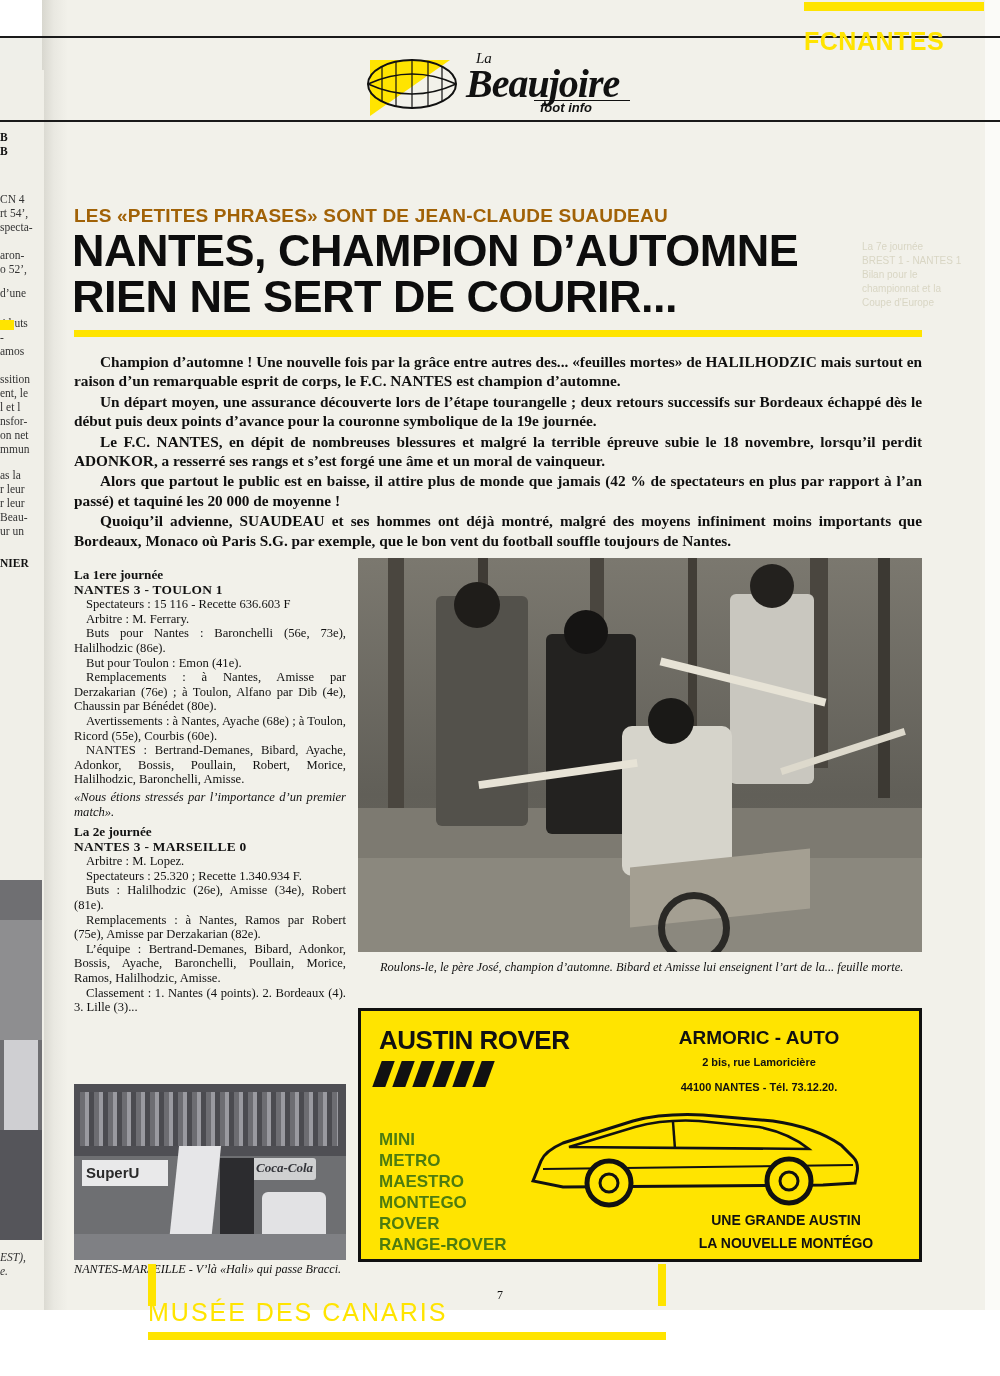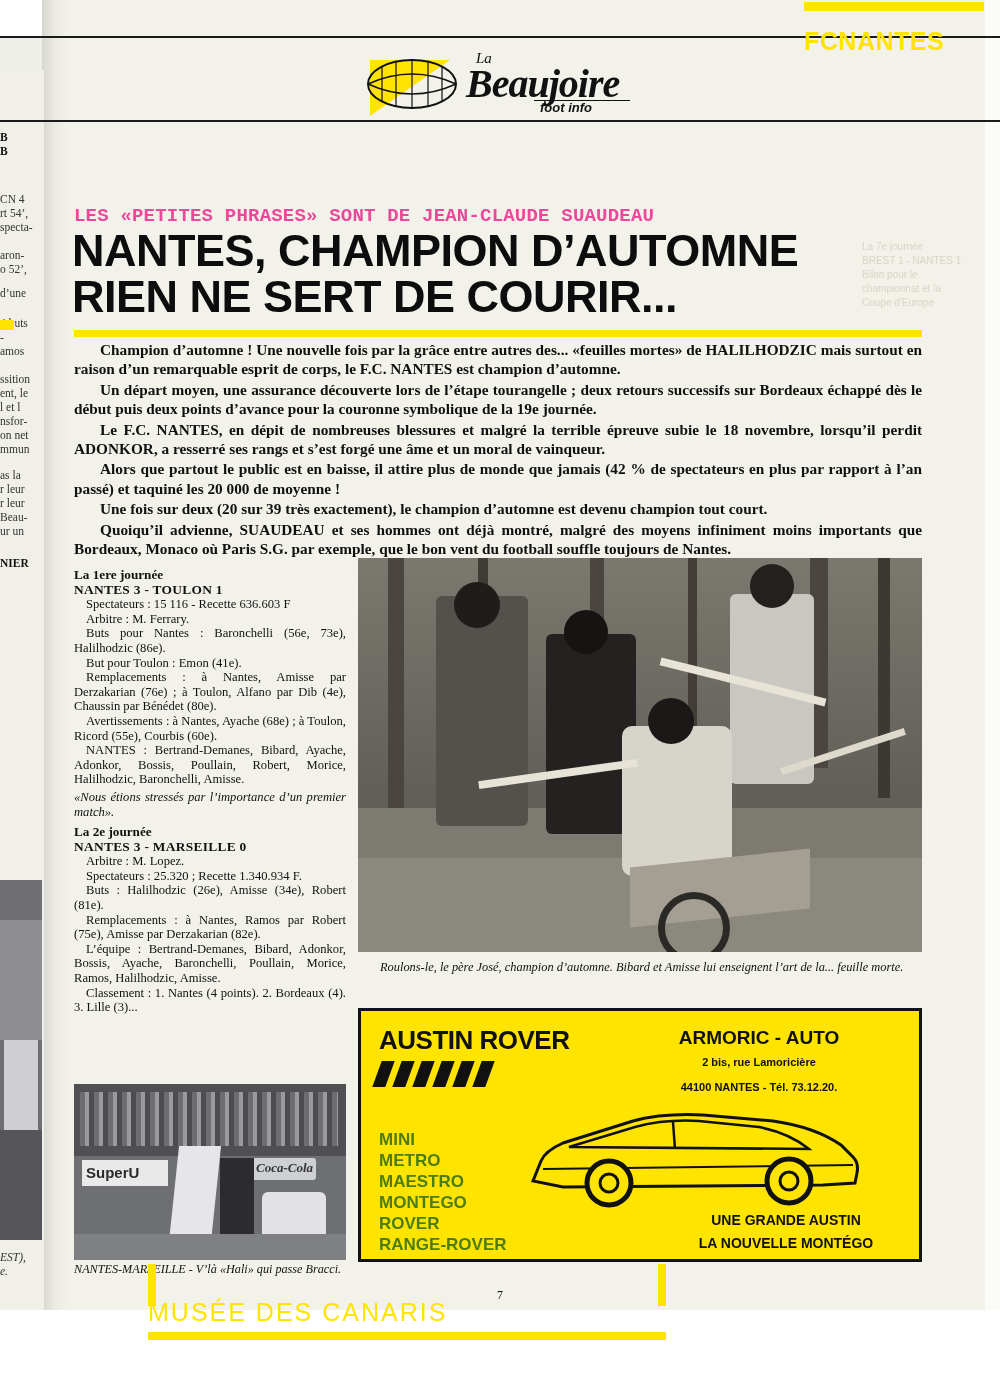--- a/index.html
+++ b/index.html
@@ -38,29 +38,29 @@
   .mast-la{position:absolute;left:118px;top:-2px;font-family:"Liberation Serif",serif;
     font-style:italic;font-size:15px;color:#111;}
   .mast-name{position:absolute;left:108px;top:8px;font-family:"Liberation Serif",serif;
     font-style:italic;font-weight:700;font-size:40px;color:#111;letter-spacing:-1px;}
   .mast-sub{position:absolute;left:182px;top:48px;font-family:"Liberation Sans",sans-serif;
     font-style:italic;font-weight:700;font-size:13px;color:#111;}
   .mast-subline{position:absolute;left:176px;top:48px;width:96px;height:1px;background:#111;}
 
   
   .kicker{position:absolute;left:74px;top:205px;width:850px;
-    font-family:Liberation Mono, monospace;font-weight:700;font-size:19px;color:#ec4899;
+    font-family:Liberation Sans, sans-serif;font-weight:700;font-size:19px;color:#a16207;
     letter-spacing:.2px;}
   .headline{position:absolute;left:72px;top:228px;width:860px;
     font-family:"Liberation Sans",sans-serif;font-weight:700;font-size:45px;line-height:46px;
     color:#0d0d0d;letter-spacing:-.5px;}
   .head-rule{position:absolute;left:74px;top:330px;width:848px;height:7px;background:#ffe400;}
 
   
-  .intro{position:absolute;left:74px;top:340px;width:848px;
+  .intro{position:absolute;left:74px;top:352px;width:848px;
     font-family:"Liberation Serif",serif;font-size:15.3px;line-height:19.4px;color:#101010;
     text-align:justify;font-weight:700;}
   .intro p{margin:0 0 1px 0;text-indent:26px;}
 
   
   .col{position:absolute;left:74px;top:562px;width:272px;
     font-family:"Liberation Serif",serif;font-size:12.6px;line-height:14.6px;color:#111;
     text-align:justify;}
   .col .h{font-weight:700;font-size:13.2px;margin-top:6px;}
   .col .h2{font-weight:700;font-size:13.4px;letter-spacing:.3px;}
@@ -194,21 +194,20 @@
   <div>NANTES, CHAMPION D’AUTOMNE</div>
   <div>RIEN NE SERT DE COURIR...</div>
 </div>
 <div class="head-rule"></div>
 
 <div class="intro">
   <p>Champion d’automne ! Une nouvelle fois par la grâce entre autres des... «feuilles mortes» de HALILHODZIC mais surtout en raison d’un remarquable esprit de corps, le F.C. NANTES est champion d’automne.</p>
   <p>Un départ moyen, une assurance découverte lors de l’étape tourangelle ; deux retours successifs sur Bordeaux échappé dès le début puis deux points d’avance pour la couronne symbolique de la 19e journée.</p>
   <p>Le F.C. NANTES, en dépit de nombreuses blessures et malgré la terrible épreuve subie le 18 novembre, lorsqu’il perdit ADONKOR, a resserré ses rangs et s’est forgé une âme et un moral de vainqueur.</p>
   <p>Alors que partout le public est en baisse, il attire plus de monde que jamais (42 % de spectateurs en plus par rapport à l’an passé) et taquiné les 20 000 de moyenne !</p>
-  <p>Une fois sur deux (20 sur 39 très exactement), le champion d’automne est devenu champion tout court.</p>
   <p>Quoiqu’il advienne, SUAUDEAU et ses hommes ont déjà montré, malgré des moyens infiniment moins importants que Bordeaux, Monaco où Paris S.G. par exemple, que le bon vent du football souffle toujours de Nantes.</p>
 </div>
 
 <div class="col">
   <div class="h">La 1ere journée</div>
   <div class="h2">NANTES 3 - TOULON 1</div>
   <p>Spectateurs : 15 116 - Recette 636.603 F</p>
   <p>Arbitre : M. Ferrary.</p>
   <p>Buts pour Nantes : Baronchelli (56e, 73e), Halilhodzic (86e).</p>
   <p>But pour Toulon : Emon (41e).</p>

